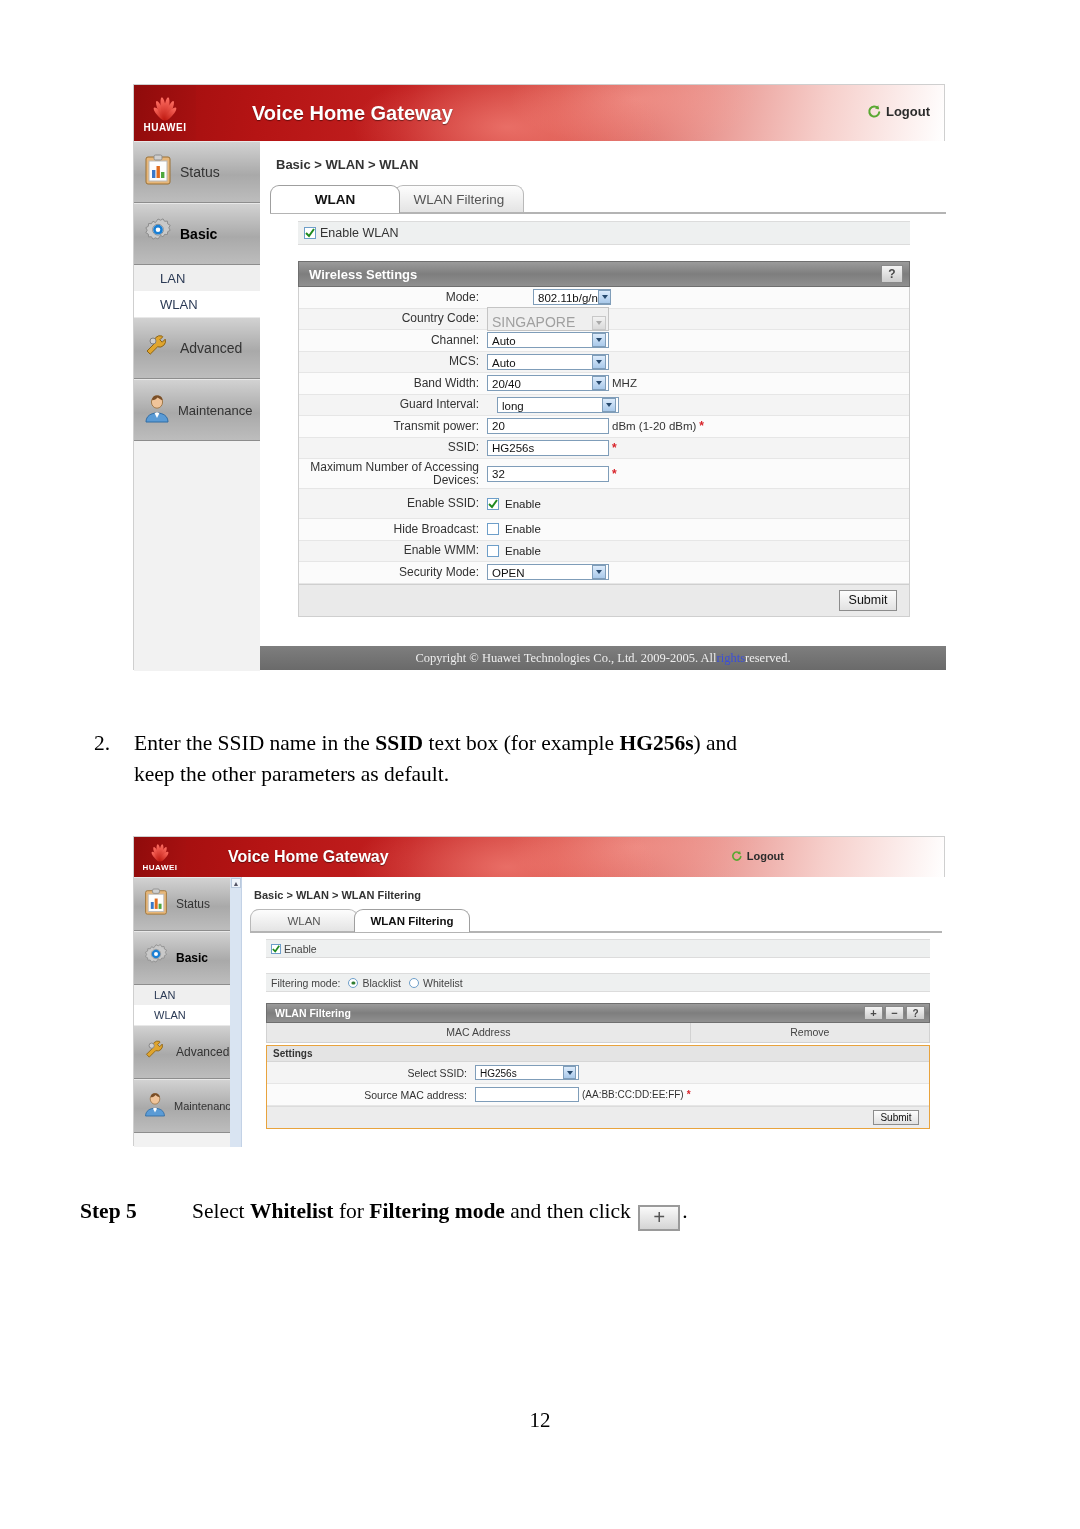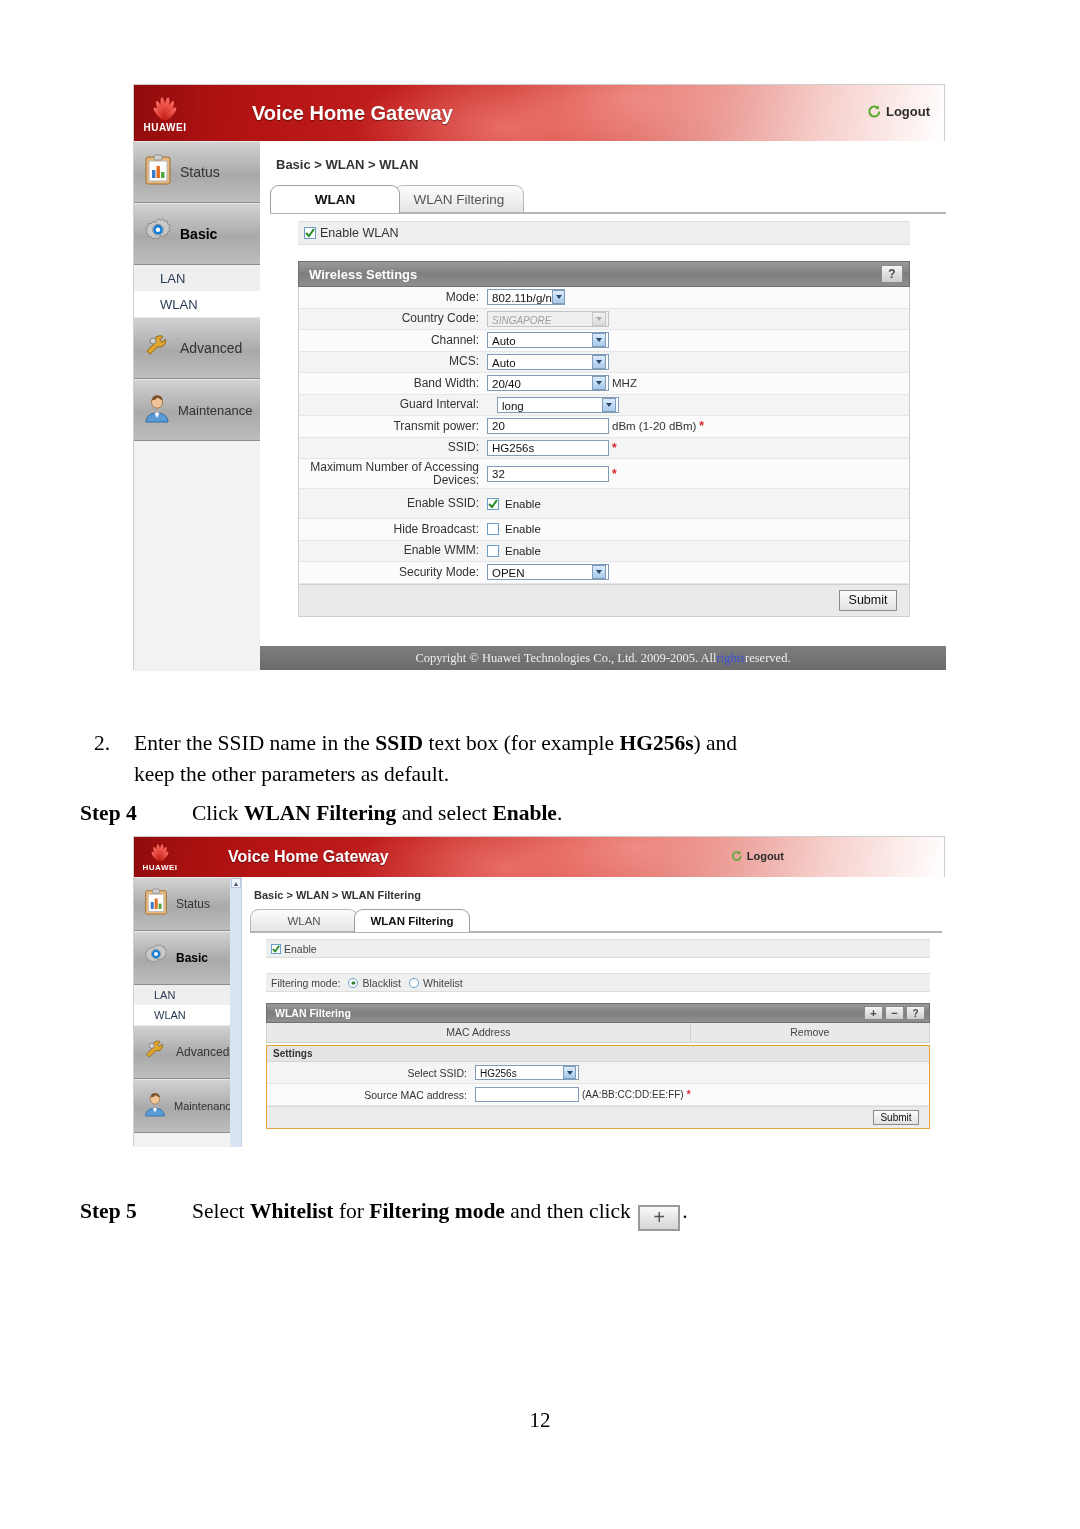--- a/index.html
+++ b/index.html
@@ -260,35 +260,35 @@
     </div>
 
     <div style="position:absolute; left:38px; top:120px; width:612px;">
       <div class="panelhead" style="height:26px; padding:0 6px 0 10px; font-size:13px;">
         <span>Wireless Settings</span>
         <span class="minibtn" style="width:22px;height:18px;font-size:12px;">
           <span>?</span>
         </span>
       </div>
       <div class="panelbody" id="s1-fields">
-          <div class="frow" style="height: 21.5px;">
+          <div class="frow" style="height: 21.5px; gap: 46px;">
             <div class="flabel" style="width: 188px; padding-right: 8px; font-size: 12px; line-height: 13px;">Mode:</div>
             <div class="fctl" style="gap: 3px;">
               <span class="sel-box" style="width: 78px; height: 16px; font-size: 11.5px;">
                 <span>802.11b/g/n</span>
                 <span class="arrowbtn" style="width: 14px; height: 14px;">
                   <span class="caret"></span>
                 </span>
               </span>
             </div>
           </div>
           <div class="frow" style="height: 21.5px;">
             <div class="flabel" style="width: 188px; padding-right: 8px; font-size: 12px; line-height: 13px;">Country Code:</div>
             <div class="fctl" style="gap: 3px;">
-              <span class="sel-box dis" style="width: 122px; height: 16px; font-size: 10px; font-style: italic;">
+              <span class="sel-box dis" style="width: 122px; height: 24px; font-size: 14px;">
                 <span>SINGAPORE</span>
                 <span class="arrowbtn" style="width: 14px; height: 14px;">
                   <span class="caret"></span>
                 </span>
               </span>
             </div>
           </div>
           <div class="frow" style="height: 21.5px;">
             <div class="flabel" style="width: 188px; padding-right: 8px; font-size: 12px; line-height: 13px;">Channel:</div>
             <div class="fctl" style="gap: 3px;">
@@ -413,26 +413,20 @@
     <span> reserved.</span>
   </div>
 </div>
 
 <div class="doc bodytext" style="left:80px; top:728px; width:920px;">
   <div style="display:flex; gap:24px;">
     <div style="width:30px; text-align:right;">2.</div>
     <div style="flex:1;">
       <span>Enter the SSID name in the </span><span class="b">SSID</span><span> text box (for example </span><span class="b">HG256s</span><span>) and</span>
       <div>keep the other parameters as default.</div>
-    </div>
-  </div>
-  <div style="display:flex; gap:16px; margin-top:8px;">
-    <div class="b" style="width:96px;">Step 4</div>
-    <div style="flex:1;">
-      <span>Click </span><span class="b">WLAN Filtering</span><span> and select </span><span class="b">Enable</span><span>.</span>
     </div>
   </div>
 </div>
 
 <div class="shot" style="left:133px; top:836px; width:812px; height:310px; border:1px solid #cfcfcf;">
 
   <div class="brandbar" style="height:40px;">
     <div class="logowrap" style="width:52px;">
       <div class="petal-logo" style="width:26px;height:19px;">
         <i style="width:4px;height:17px;"></i>

